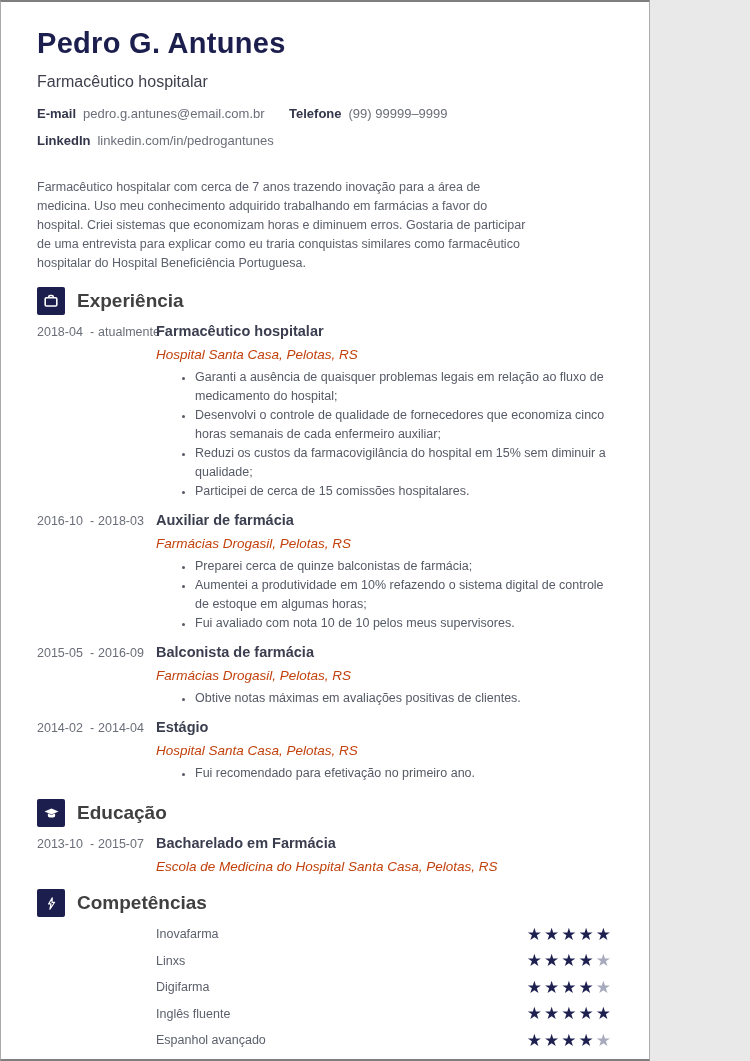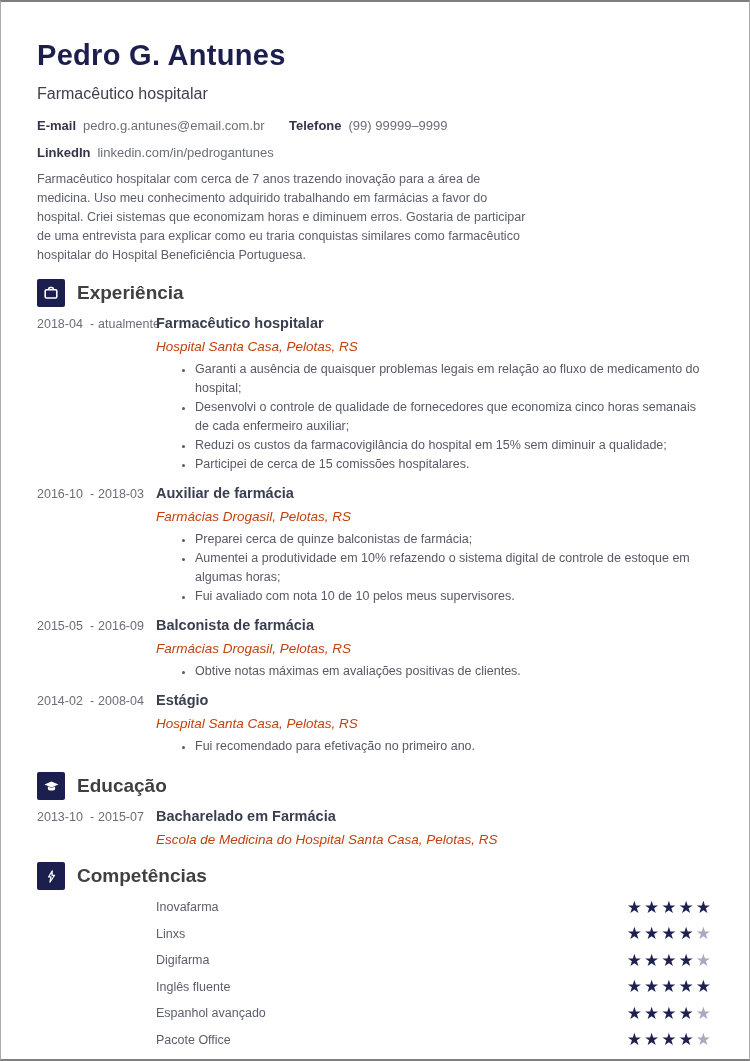--- a/index.html
+++ b/index.html
@@ -1,46 +1,46 @@
 <!DOCTYPE html>
 <html><head>
 <meta charset="utf-8">
 <style>
   html,body { margin:0; padding:0; background:#e9e9e9; }
   .page {
     position:relative;
     box-sizing:border-box;
-    width:750px; height:1061px;
+    width:650px; height:1061px;
     margin:0;
     background:#ffffff;
     border-left:1px solid #ababab;
     border-right:1px solid #ababab;
     border-top:2px solid #7f7f7f;
     border-bottom:2px solid #7f7f7f;
-    padding:36px 36px 0 36px;
+    padding:24px 36px 0 36px;
     overflow:hidden;
     font-family:"Liberation Sans", sans-serif;
     color:#3a3e4f;
   }
   .name {
     font-size:29px; font-weight:bold; color:#1c1e4e;
     letter-spacing:0.3px; line-height:34px;
   }
   .subtitle { margin-top:12px; font-size:16px; color:#3d3f4c; line-height:19px; }
 
   .contact { margin-top:15px; font-size:13px;text-align:right; }
   .contact-row { display:flex; line-height:16px; }
   .contact-row + .contact-row { margin-top:11px; }
   .contact-item { display:flex; }
   .contact-item.email-item { width:252px; }
   .contact-label { font-weight:bold; color:#33354a; margin-right:7px; white-space:nowrap; }
   .contact-value { color:#6b6e79; white-space:nowrap; }
 
   .summary {
-    margin-top:9px; max-width:494px;
+    margin-top:29px; max-width:494px;
     font-size:12.5px; line-height:19px; color:#5c606c;
   }
 
   .section-header { display:flex; align-items:center; margin-top:12px; }
   .section-header.first { margin-top:14px; }
   .section-icon {
     width:28px; height:28px; background:#1c1e4e; border-radius:2px;
     display:flex; align-items:center; justify-content:center; flex-shrink:0;
   }
   .section-title { margin-left:12px; font-size:19px; font-weight:bold; color:#404040; }
@@ -147,21 +147,21 @@
       <div class="entry-title">Balconista de farmácia</div>
       <div class="entry-company">Farmácias Drogasil, Pelotas, RS</div>
       <ul class="bullets">
         <li>Obtive notas máximas em avaliações positivas de clientes.</li>
       </ul>
     </div>
   </div>
 
   <div class="entry">
     <div class="entry-dates">
-      <span>2014-02</span><span class="date-sep">-</span><span>2008-04</span>
+      <span>2014-02</span><span class="date-sep">-</span><span>2014-04</span>
     </div>
     <div class="entry-body">
       <div class="entry-title">Estágio</div>
       <div class="entry-company">Hospital Santa Casa, Pelotas, RS</div>
       <ul class="bullets">
         <li>Fui recomendado para efetivação no primeiro ano.</li>
       </ul>
     </div>
   </div>
 

